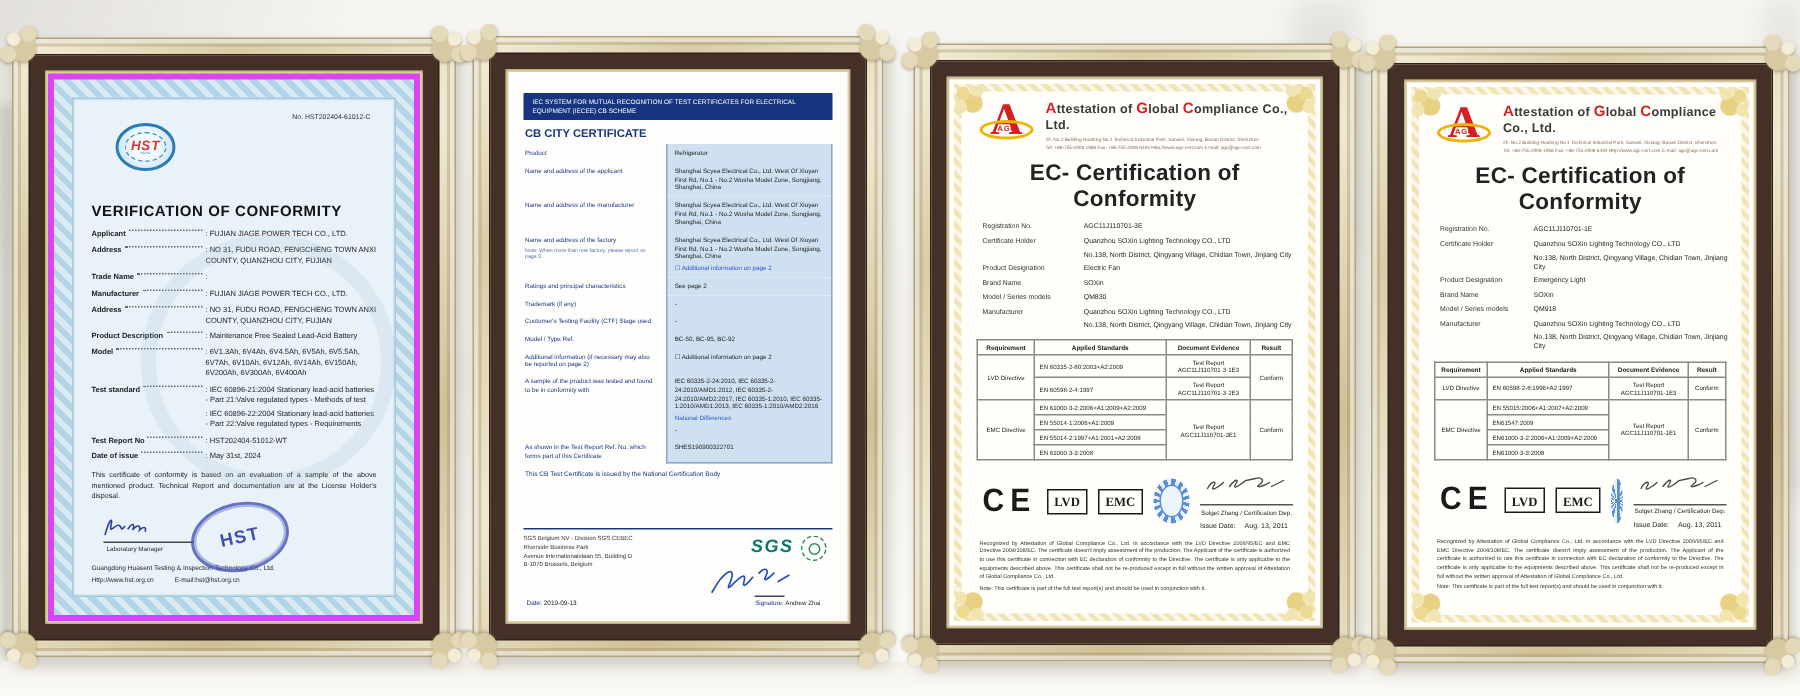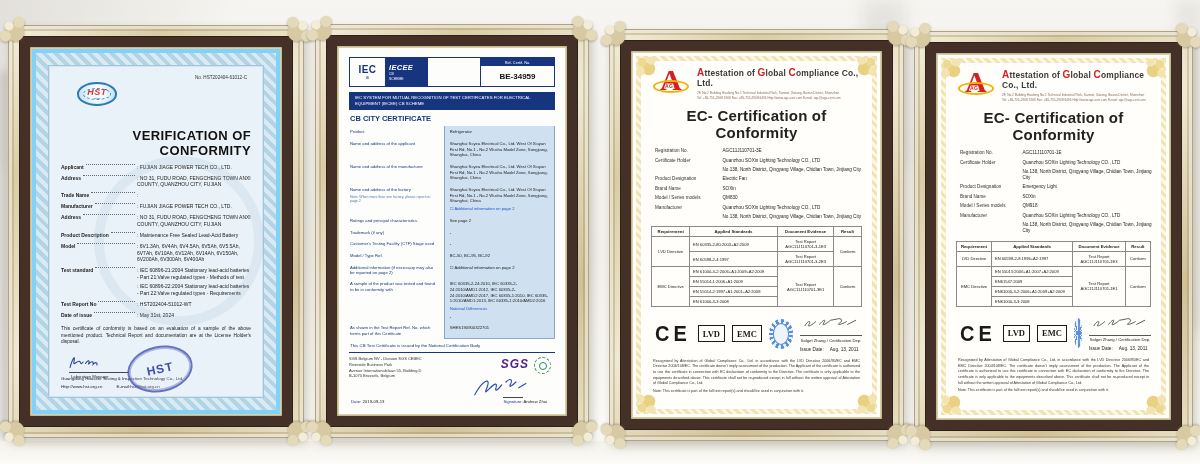--- a/index.html
+++ b/index.html
@@ -19,21 +19,21 @@
   .bg-shelf { left:0; top:441px; width:1200px; height:23px; background:linear-gradient(180deg,#f3f1ea,#fcfbf8); }
 
   
   .frame { position:absolute;
     background:linear-gradient(135deg,#f5efdc 0%,#d9cda6 22%,#f0e9d2 48%,#cfc096 76%,#e9e1c6 100%);
     border:1px solid #b2a47a; padding:11px;
     box-shadow: inset 0 0 0 3px rgba(255,255,255,.55), inset 0 0 0 5px rgba(158,138,88,.35), 3px 5px 9px rgba(90,80,60,.28);
   }
   .brown { width:100%; height:100%; border:10px solid #453027; background:#e2d6a8; padding:2px;
     box-shadow: inset 0 0 2px rgba(0,0,0,.5), 0 0 0 1px #2d211b; }
-  .paper { width:100%; height:100%; position:relative; background:#7dd3fc; overflow:hidden; }
+  .paper { width:100%; height:100%; position:relative; background:#d946ef; overflow:hidden; }
   .orn { position:absolute; width:30px; height:30px; z-index:3;
     background:
       radial-gradient(circle at 30% 30%, #f3ecd6 0 4px, rgba(0,0,0,0) 5px),
       radial-gradient(circle at 64% 18%, #e4d9b8 0 5px, rgba(0,0,0,0) 6px),
       radial-gradient(circle at 18% 64%, #e4d9b8 0 5px, rgba(0,0,0,0) 6px),
       radial-gradient(circle at 52% 52%, #d7caa2 0 8px, rgba(0,0,0,0) 9px);
     filter: drop-shadow(0 1px 1px rgba(110,92,55,.45)); }
   .orn.tl{ left:-9px; top:-9px; } .orn.tr{ right:-9px; top:-9px; transform:scaleX(-1); }
   .orn.bl{ left:-9px; bottom:-9px; transform:scaleY(-1);} .orn.br{ right:-9px; bottom:-9px; transform:scale(-1,-1); }
 
@@ -44,21 +44,21 @@
     box-shadow: inset 0 0 0 1px #d2e4ef; padding:6px 12px 8px; display:flex; flex-direction:column; }
   .hst-inner::before { content:""; position:absolute; left:45px; top:90px; width:150px; height:150px;
     border:10px solid rgba(140,175,200,.14); border-radius:50%; }
   .hst-no { text-align:right; font-size:4.6px; color:#333; margin:3px 4px 0 0; }
   .hst-logo { width:40px; height:40px; border-radius:50%; border:2px solid #2b7bb5; margin:2px 0 0 16px;
     background:radial-gradient(circle at 50% 45%, #f2f9fd 0 35%, #bcdcf0 100%);
     display:flex; flex-direction:column; align-items:center; justify-content:center; position:relative; }
   .hst-logo .ring { position:absolute; inset:4px; border:1px dashed #4a90c0; border-radius:50%; }
   .hst-logo .txt { color:#d63b2f; font-weight:bold; font-style:italic; font-size:9px; letter-spacing:.5px; }
   .hst-logo .wave { color:#2b7bb5; font-size:6px; line-height:3px; }
-  .hst-title { text-align:right; font-weight:bold; font-size:13px; letter-spacing:.4px; color:#111; margin:22px 0 6px; }
+  .hst-title { text-align:left; font-weight:bold; font-size:10px; letter-spacing:.4px; color:#111; margin:22px 0 6px; }
   .frow { display:flex; align-items:flex-start; font-size:5px; margin-bottom:4.2px; }
   .flab { font-weight:bold; color:#222; white-space:nowrap; }
   .fdots { flex:1; border-bottom:1px dotted #667; margin:0 2px 1.5px 2px; min-width:6px; }
   .fval { width:60%; color:#222; line-height:1.35; }
   .fval .l2 { margin-top:2.5px; }
   .hst-stmt { font-size:4.8px; color:#222; text-align:justify; line-height:1.4; margin-top:3px; }
   .hst-sig { position:relative; height:44px; margin-top:4px; }
   .hst-sig .name-line { position:absolute; left:8px; top:22px; width:60px; border-top:1px solid #445; }
   .hst-sig .role { position:absolute; left:10px; top:24px; font-size:4.2px; color:#223; }
   .hst-stamp { position:absolute; left:66px; top:-4px; width:66px; height:46px; border:2px solid rgba(58,70,176,.75);
@@ -88,21 +88,21 @@
   .cbl .note { font-size:3.5px; color:#5577aa; margin-top:2px; }
   .cbr { width:54%; background:#cfe0f0; border-left:1px solid #8aa7c8; border-right:1px solid #8aa7c8;
     font-size:4.2px; color:#1c1c1c; line-height:1.35; padding:3px 5px; }
   .cbrow:first-of-type .cbr { border-top:1px solid #8aa7c8; }
   .cbrow.last .cbr { border-bottom:1px solid #8aa7c8; }
   .cbr .link { color:#2255cc; }
   .cbr .l2 { margin-top:2px; }
   .cb-issue { color:#17357f; font-size:4.4px; margin:4px 0 2px 1px; }
   .cb-foot { border-top:1.2px solid #17357f; margin-top:auto; padding-top:3px; position:relative; height:54px; }
   .cb-addr { font-size:4px; color:#333; line-height:1.45; width:55%; }
-  .cb-sgs { position:absolute; right:26px; top:4px; font-weight:bold; font-style:italic; font-size:12px; color:#4c1d95; letter-spacing:1px; }
+  .cb-sgs { position:absolute; right:26px; top:4px; font-weight:bold; font-style:italic; font-size:12px; color:#0f766e; letter-spacing:1px; }
   .cb-stamp { position:absolute; right:4px; top:4px; width:17px; height:17px; border:1.6px dashed #2e8b57; border-radius:50%;
     display:flex; align-items:center; justify-content:center; }
   .cb-stamp i { width:8px; height:8px; border-radius:50%; border:1px solid #2e8b57; display:block; }
   .cb-sigline { position:absolute; right:8px; bottom:2px; font-size:4.2px; color:#222; }
   .cb-sigline .lab { color:#17357f; border-top:1px solid #445; padding-top:1px; }
   .cb-sigsvg { position:absolute; right:22px; bottom:8px; }
   .cb-date { position:absolute; left:2px; bottom:2px; font-size:4.3px; color:#17357f; }
   .cb-date b { color:#222; font-weight:normal; }
 
   
@@ -255,36 +255,20 @@
 </div>
 
 <div class="frame" style="left:315px; top:24px; width:274px; height:414px;">
   <div class="orn tl"></div>
   <div class="orn tr"></div>
   <div class="orn bl"></div>
   <div class="orn br"></div>
   <div class="brown">
     <div class="paper cb-paper">
 
-      <div class="cb-head">
-        <div class="cb-iec">
-          <span class="big">IEC</span>
-          <span class="sm">⊕</span>
-        </div>
-        <div class="cb-iecee">
-          <span class="a">IECEE</span>
-          <span class="b">CB</span>
-          <span class="b">SCHEME</span>
-        </div>
-        <div class="cb-spacer"></div>
-        <div class="cb-ref">
-          <span class="t">Ref. Certif. No.</span>
-          <span class="v">BE-34959</span>
-        </div>
-      </div>
 
       <div class="cb-banner">IEC SYSTEM FOR MUTUAL RECOGNITION OF TEST CERTIFICATES FOR ELECTRICAL EQUIPMENT (IECEE) CB SCHEME</div>
       <div class="cb-title">CB CITY CERTIFICATE</div>
 
       <div class="cbrow">
         <div class="cbl">Product</div>
         <div class="cbr">Refrigerator</div>
       </div>
       <div class="cbrow">
         <div class="cbl">Name and address of the applicant</div>

